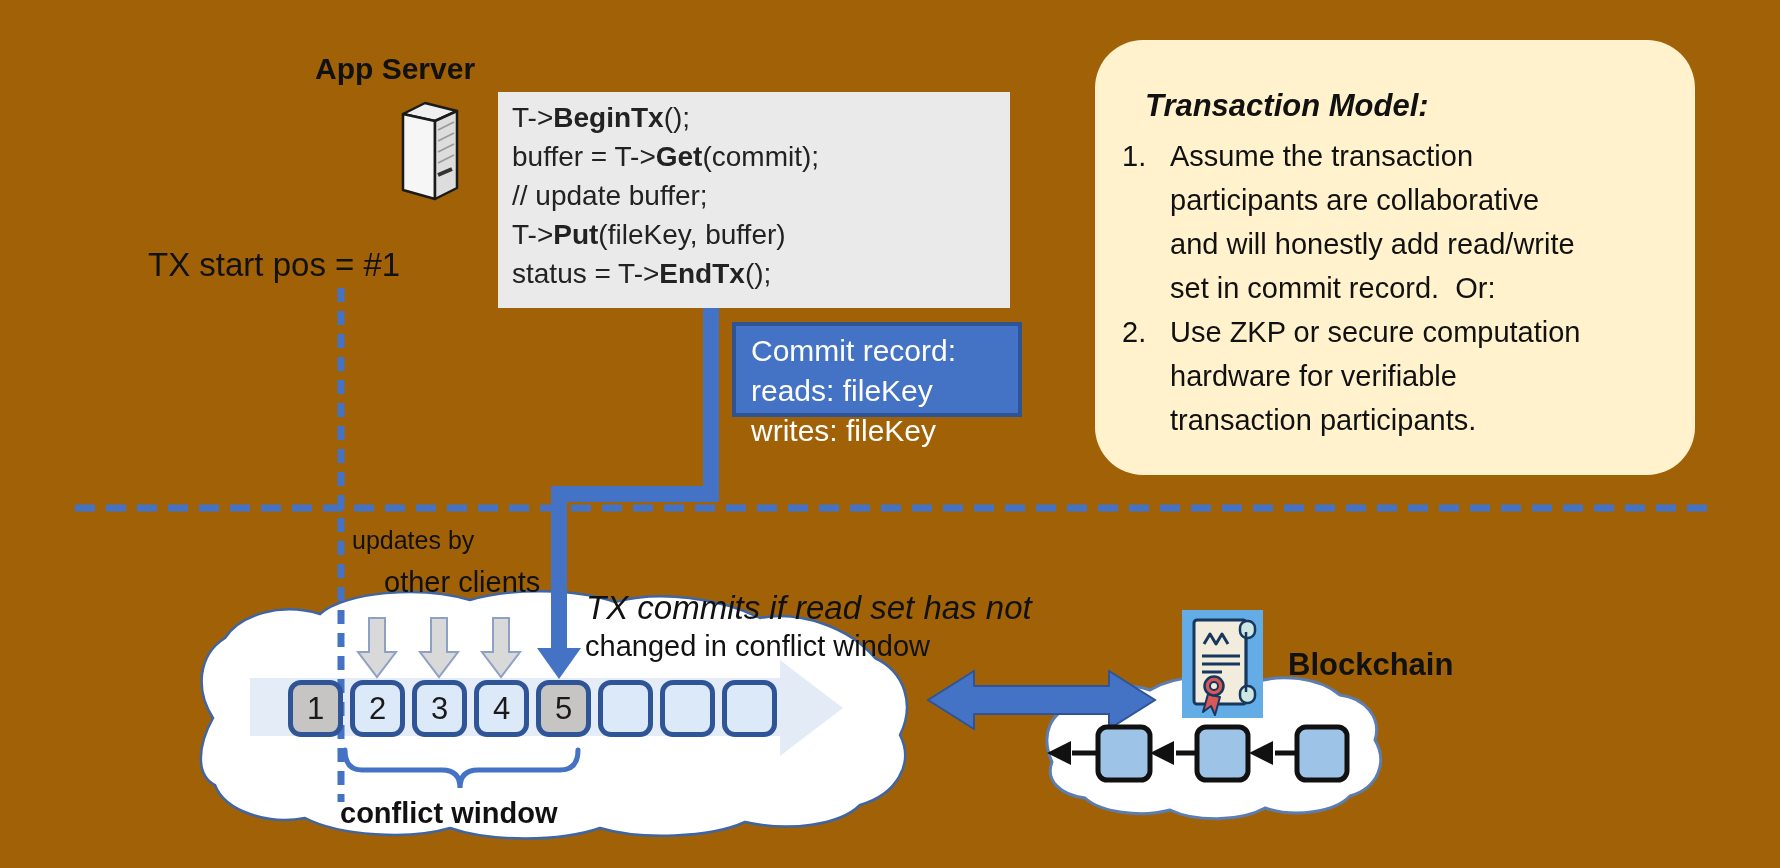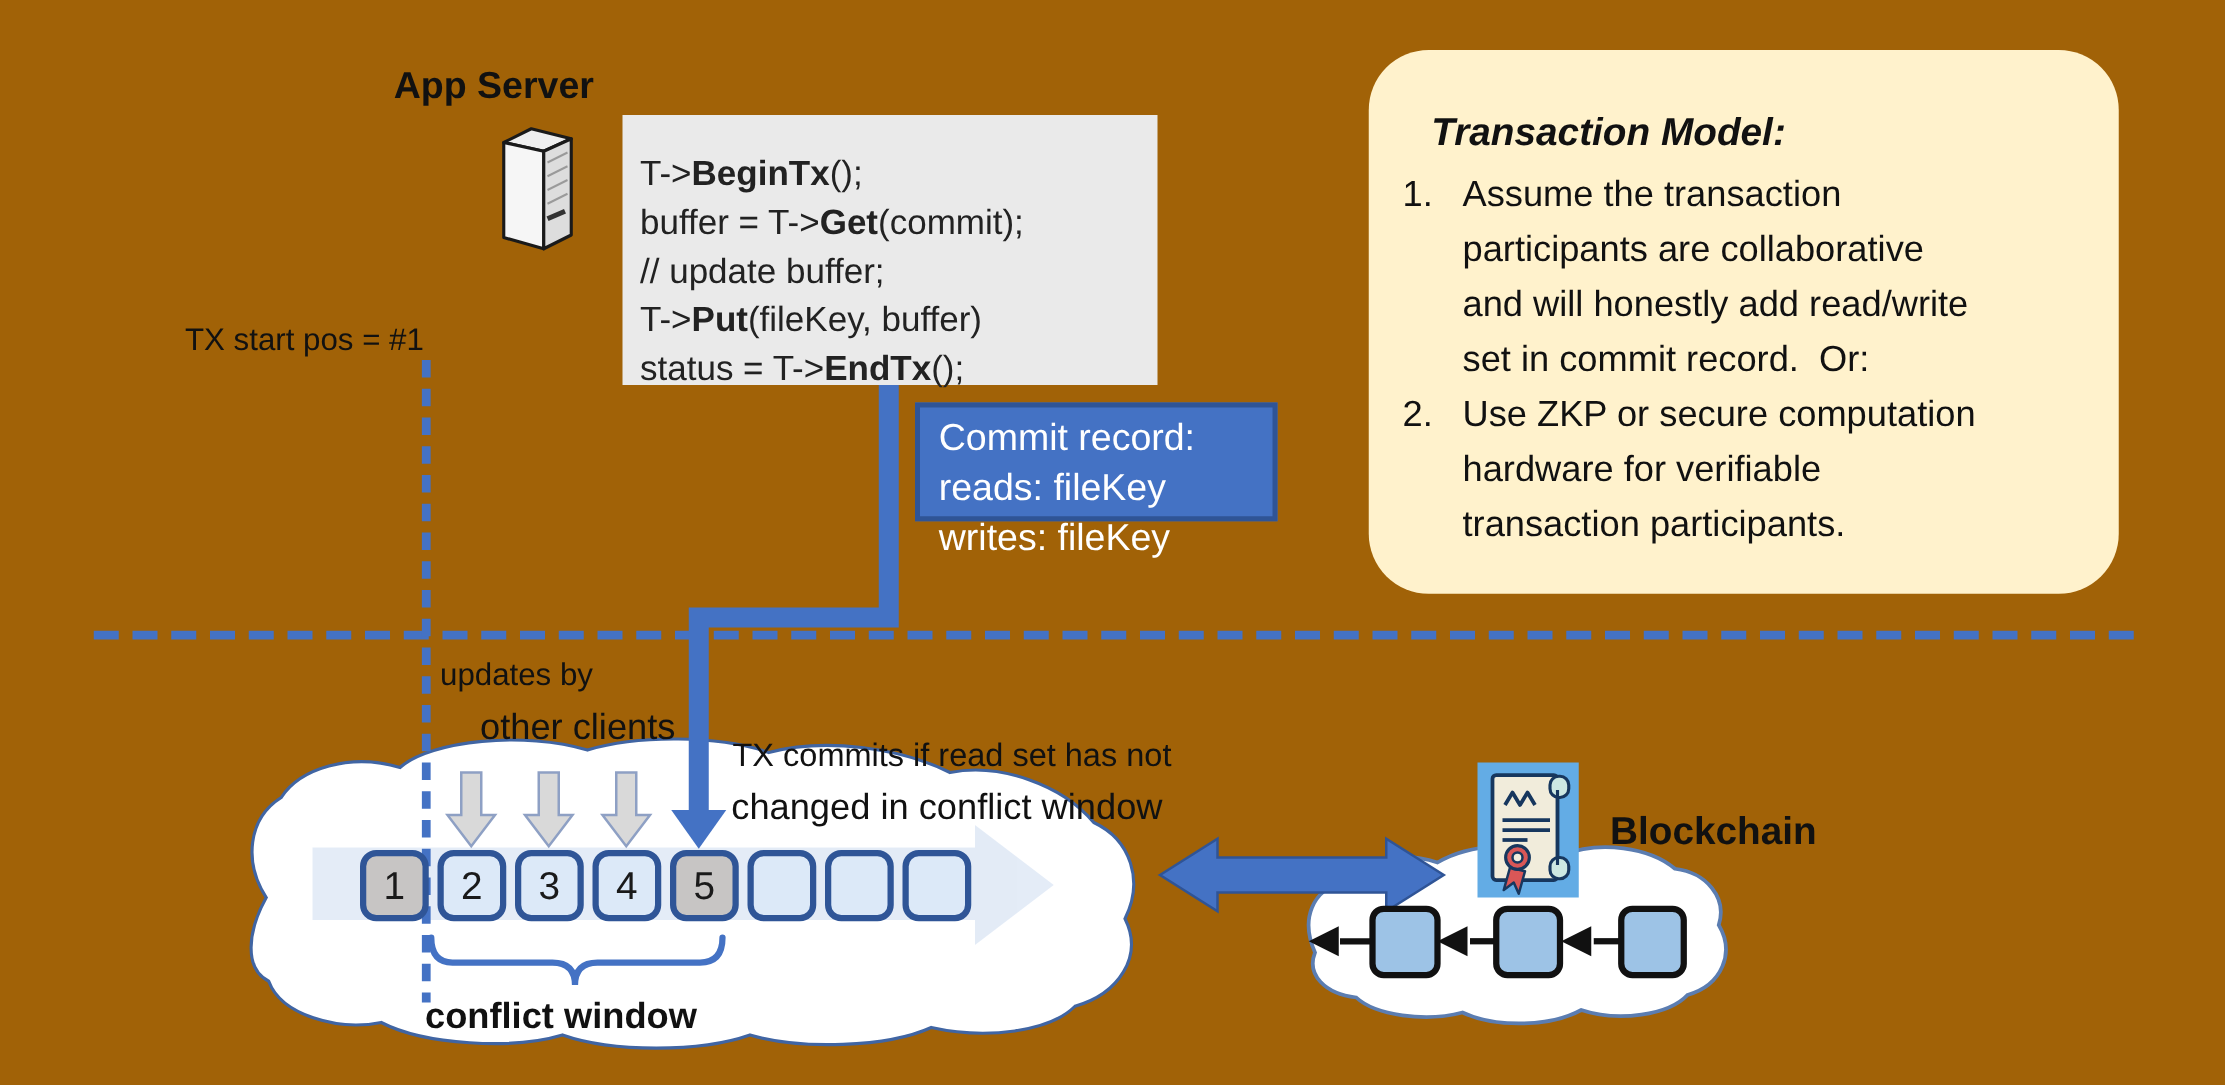--- a/index.html
+++ b/index.html
@@ -2,22 +2,22 @@
 <html><head>
 <meta charset="utf-8">
 <style>
   html,body{margin:0;padding:0;background:#ffffff;}
   #stage{position:relative;width:1780px;height:868px;background:#a16207;overflow:hidden;
          font-family:"Liberation Sans",sans-serif;color:#111;}
   #shapes{position:absolute;left:0;top:0;z-index:1;}
   .txt{position:absolute;z-index:3;white-space:pre;}
   .b{font-weight:bold;}
   
-  .code-box{position:absolute;left:498px;top:92px;width:428px;height:216px;background:#EAEAEA;
-            z-index:2;padding:27px 0 0 14px;box-sizing:border-box;}
+  .code-box{position:absolute;left:498px;top:92px;width:512px;height:216px;background:#EAEAEA;
+            z-index:2;padding:6px 0 0 14px;box-sizing:border-box;}
   .code-line{font-size:28px;line-height:39px;color:#222;white-space:pre;}
   
   .commit-box{position:absolute;left:732px;top:322px;width:290px;height:95px;background:#4472C4;
               border:4px solid #2F5496;box-sizing:border-box;z-index:2;padding:5px 16px 0 15px;}
   .commit-line{font-size:30px;line-height:40px;color:#ffffff;white-space:pre;}
   
   .note-box{position:absolute;left:1095px;top:40px;width:600px;height:435px;background:#FFF2CC;
             border-radius:48px;z-index:2;}
   .note-title{position:absolute;left:1121px;top:88px;font-size:31px;font-weight:bold;font-style:italic;z-index:3;margin-left:24px;}
   .tm-item{position:absolute;left:1122px;display:flex;z-index:3;}
@@ -25,24 +25,24 @@
   .tm-lines{font-size:29px;line-height:44px;}
   .tm-lines div{white-space:pre-wrap;}
   
   .sq{position:absolute;top:680px;width:55px;height:57px;box-sizing:border-box;
       border:5px solid #2F5597;border-radius:13px;z-index:2;
       display:flex;align-items:center;justify-content:center;
       font-size:31px;color:#1a1a1a;}
   .sq.gray{background:#C7C5C4;}
   .sq.blue{background:#DCE9F8;}
   .lbl-appserver{left:315px;top:52px;font-size:30px;font-weight:bold;}
-  .lbl-txstart{left:148px;top:246px;font-size:25px;margin-top:12px;}
+  .lbl-txstart{left:148px;top:246px;font-size:33px;}
   .lbl-updates1{left:352px;top:526px;font-size:25px;}
   .lbl-updates2{left:352px;top:566px;font-size:29px;margin-left:32px;}
-  .lbl-commits1{left:586px;top:589px;font-size:26px;}
+  .lbl-commits1{left:586px;top:589px;font-size:33px;font-style:italic;}
   .lbl-commits2{left:585px;top:630px;font-size:29px;}
   .lbl-cw{left:340px;top:797px;font-size:29px;font-weight:bold;}
   .lbl-bc{left:1288px;top:647px;font-size:31px;font-weight:bold;}
 </style>
 </head>
 <body>
 
 <div id="stage">
 
   <svg id="shapes" width="1780" height="868" viewBox="0 0 1780 868">

